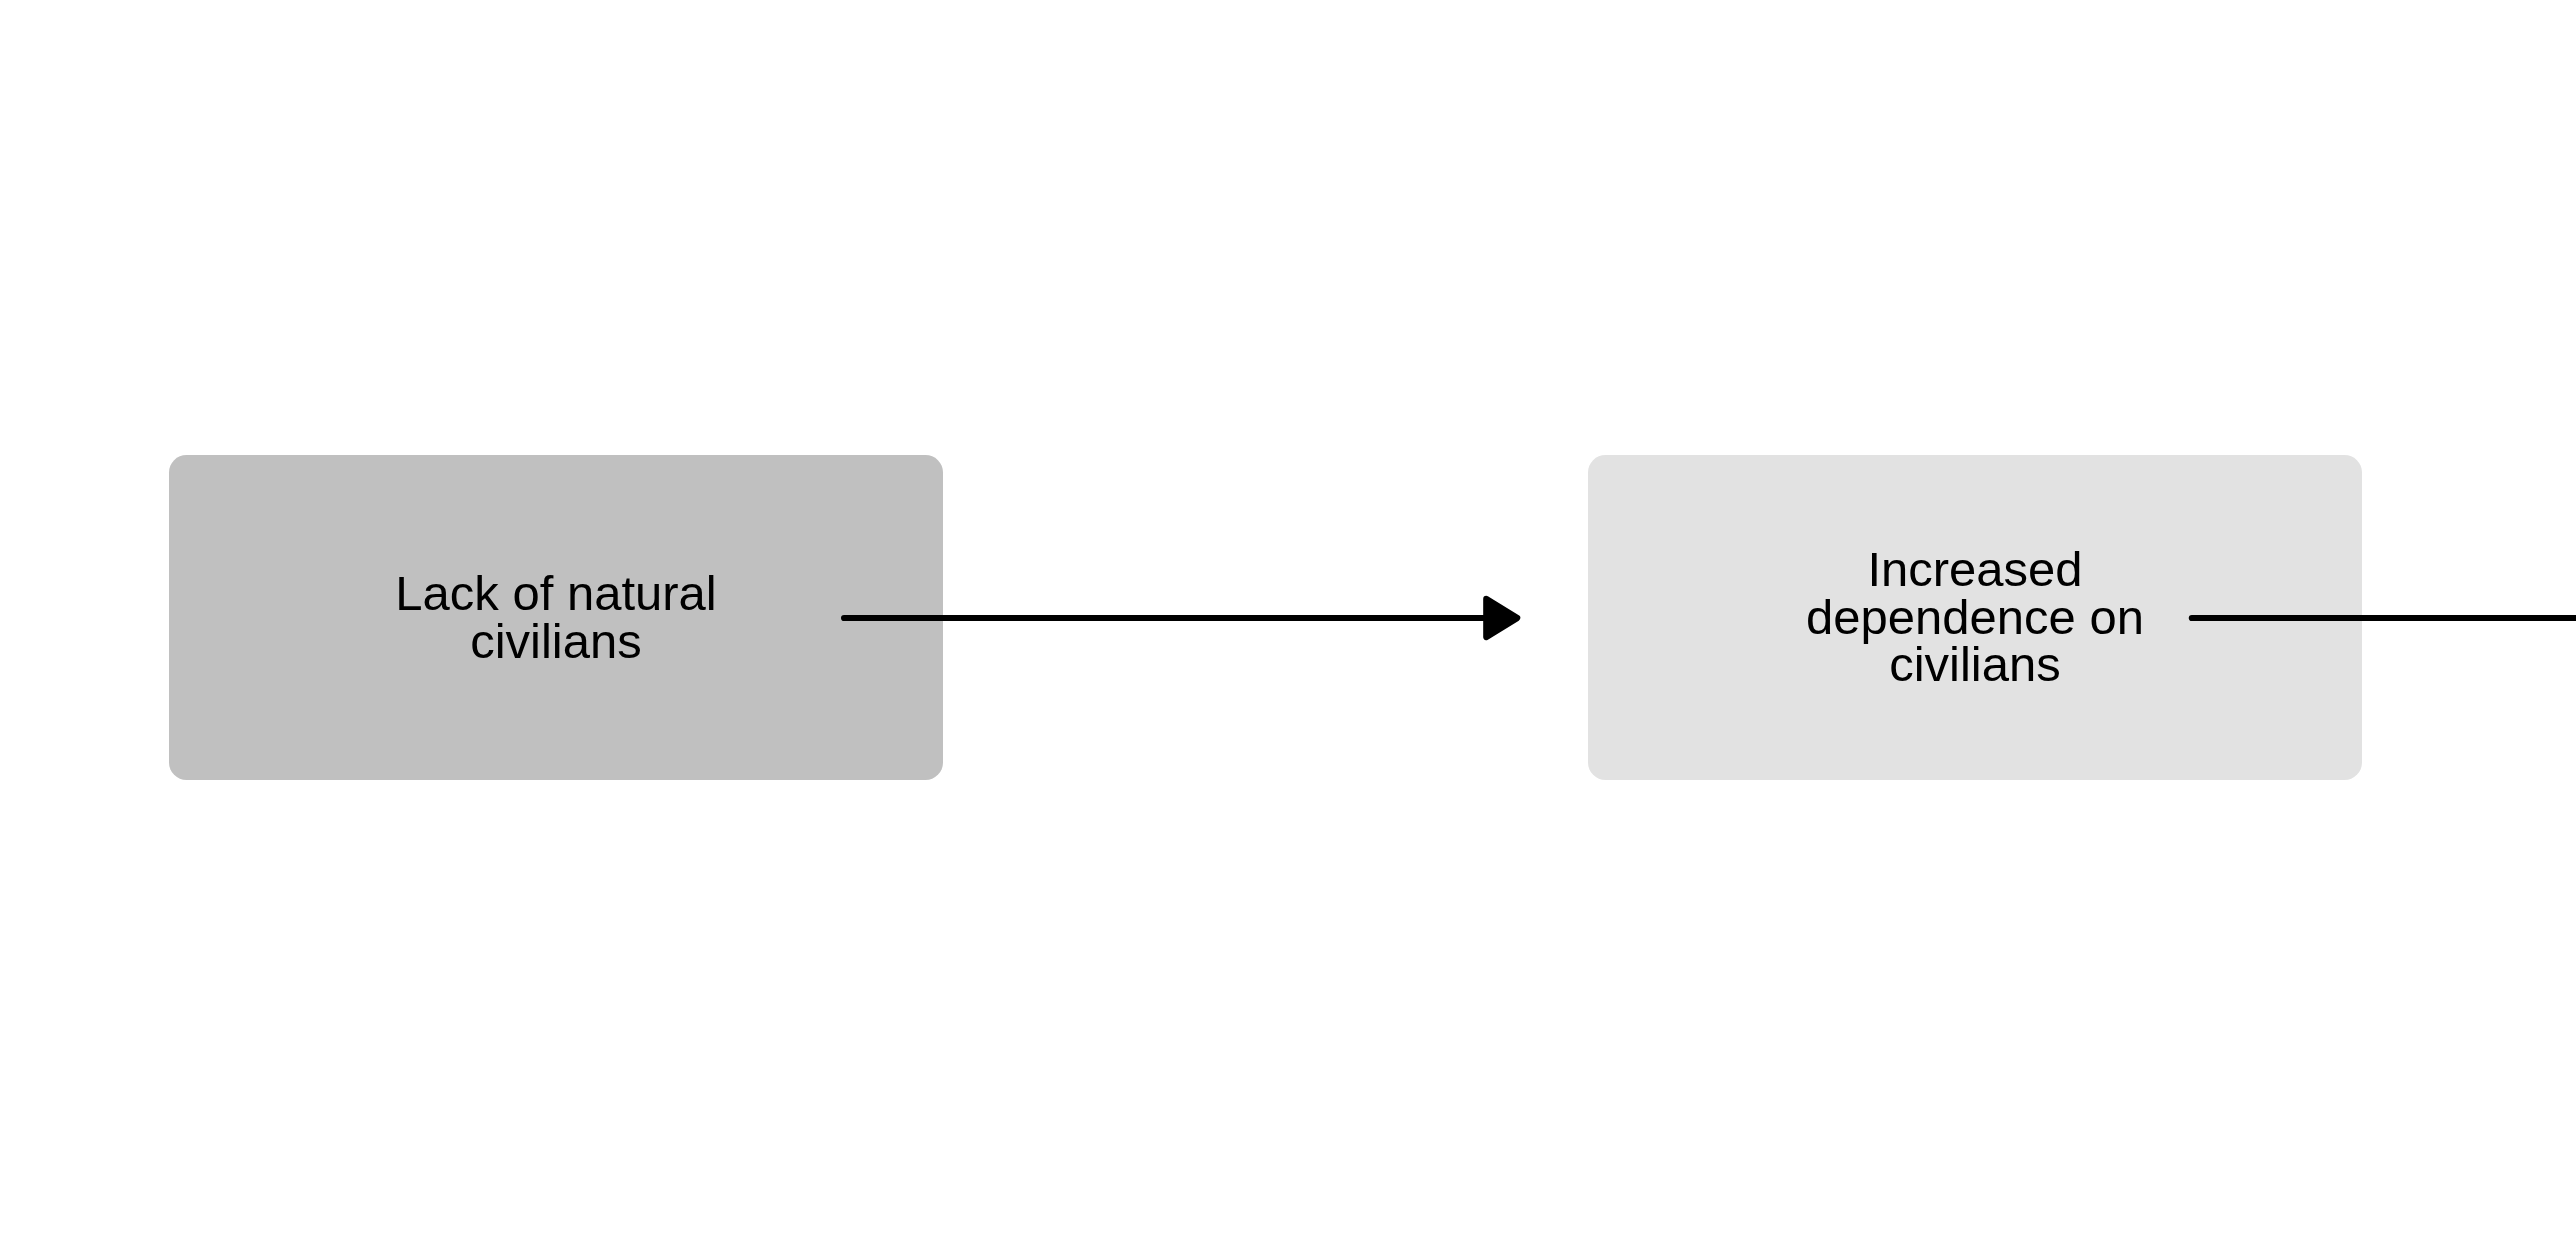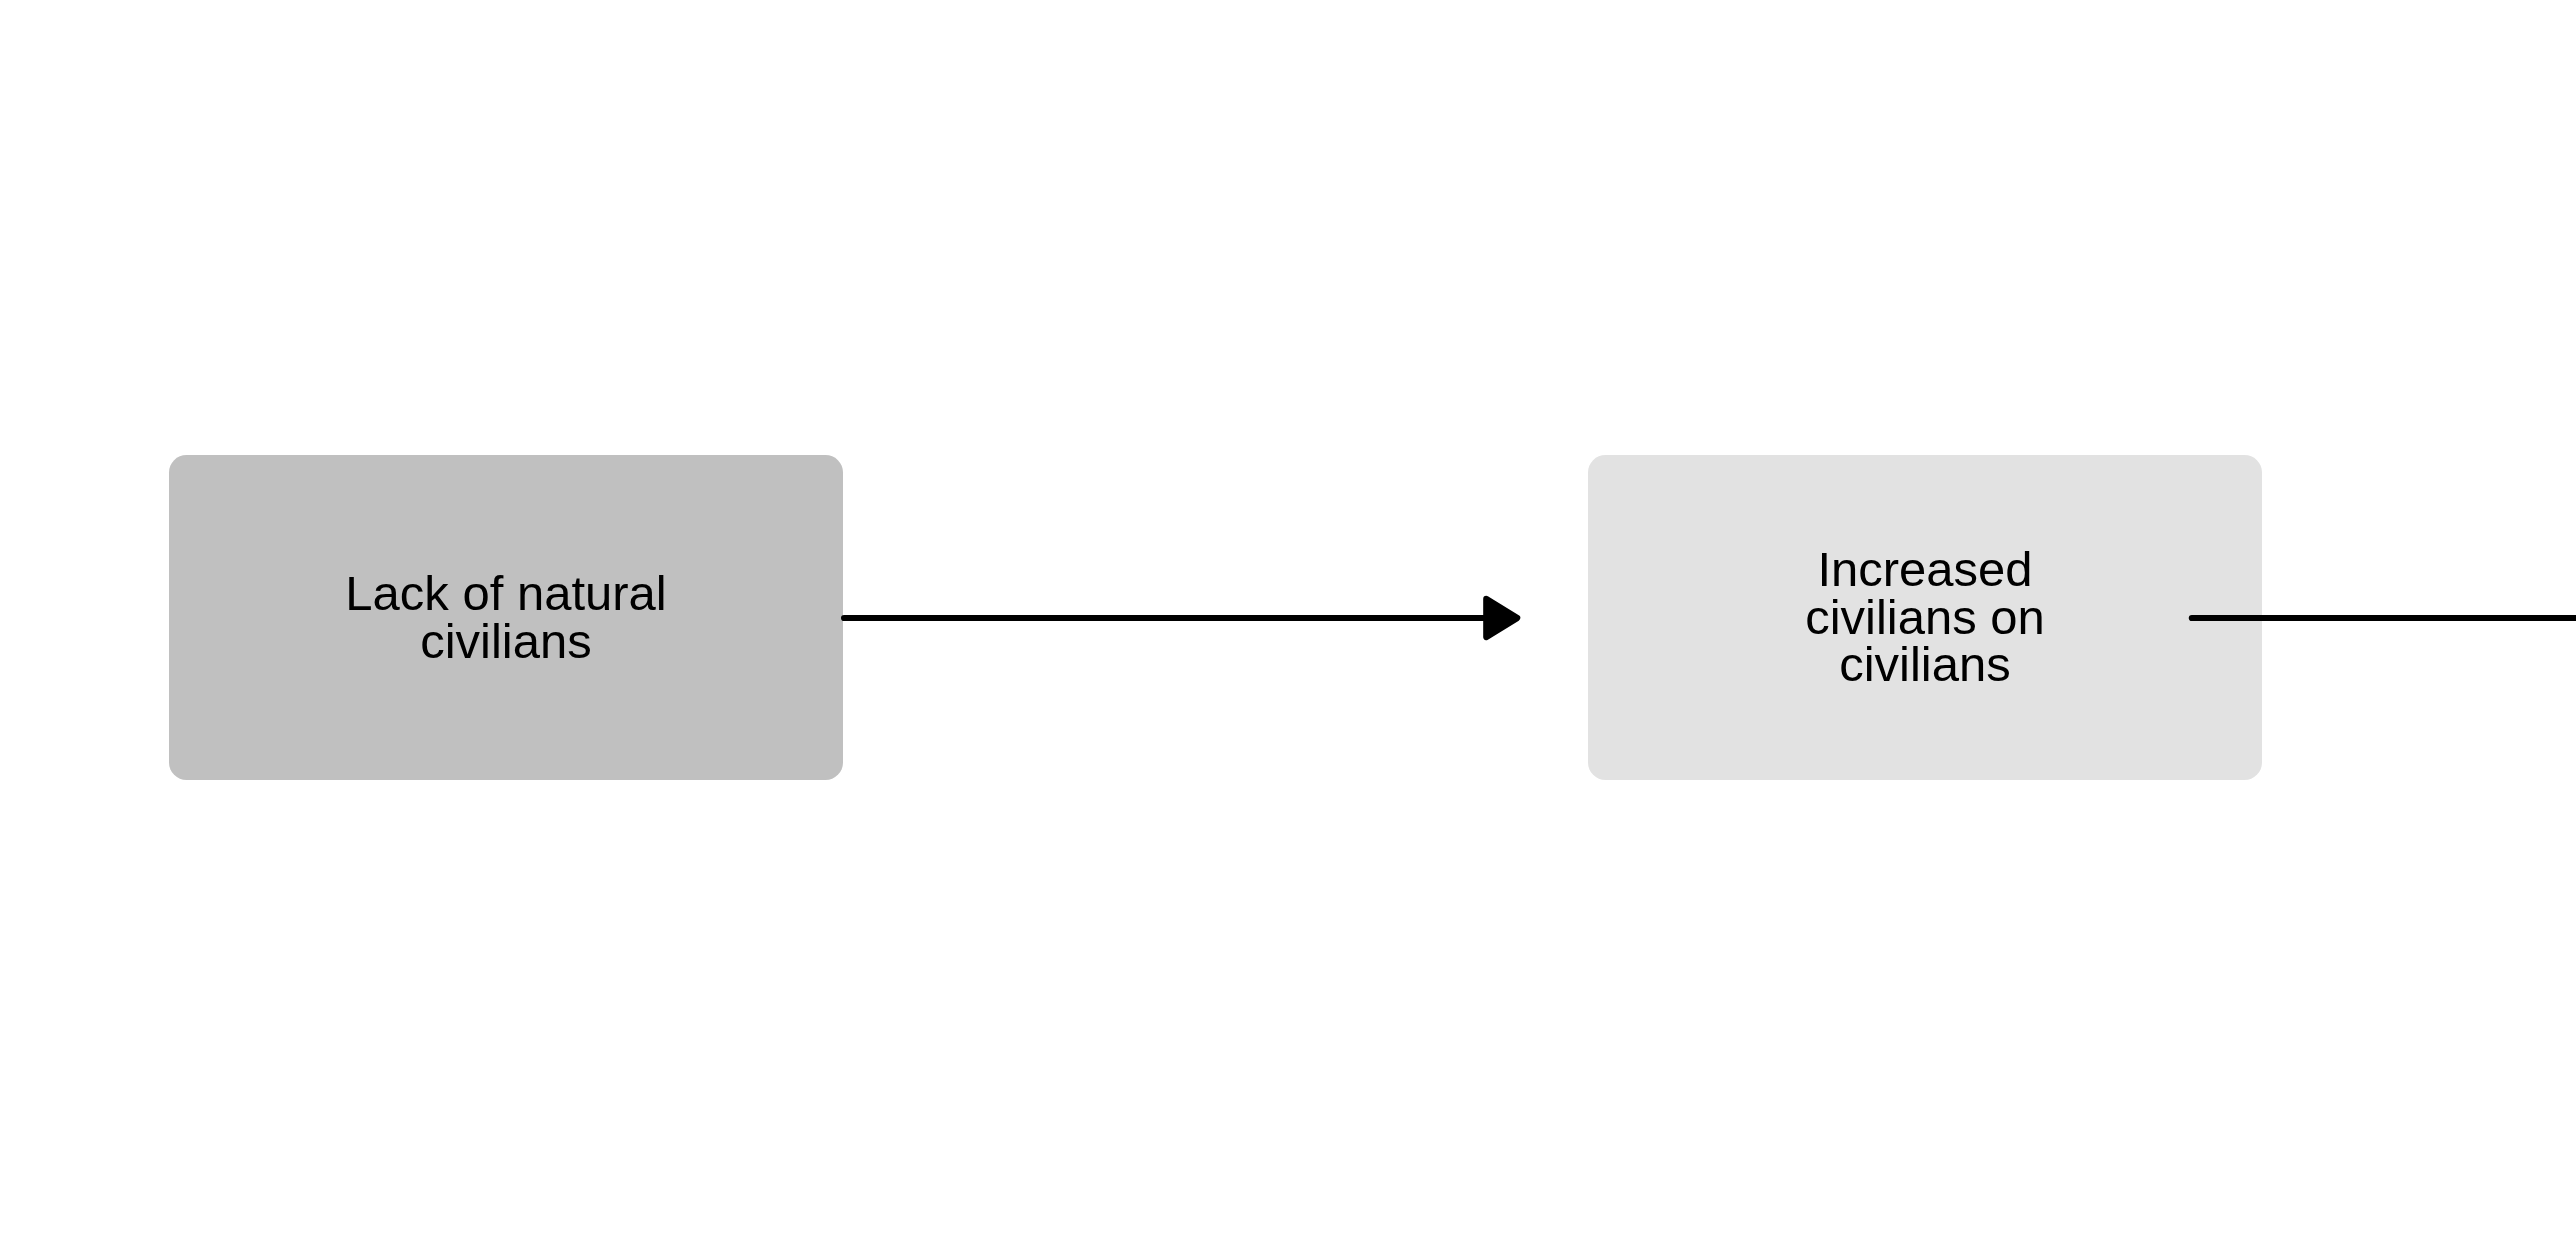--- a/index.html
+++ b/index.html
@@ -13,21 +13,21 @@
   }
   .canvas {
     position: relative;
     width: 3709px;
     height: 1236px;
     background: #ffffff;
   }
   .node {
     position: absolute;
     top: 455px;
-    width: 674px;
+    width: 774px;
     height: 325px;
     border-radius: 17.5px;
     display: flex;
     align-items: center;
     justify-content: center;
     text-align: center;
   }
   .node-dark  { background: #c0c0c0; }
   .node-light { background: #e2e2e2; }
   .node-1 { left: 169px;  }
@@ -57,21 +57,21 @@
   <div class="node node-1 node-dark">
     <div class="label">
       <span>Lack of natural</span>
       <span>civilians</span>
     </div>
   </div>
 
   <div class="node node-2 node-light">
     <div class="label">
       <span>Increased</span>
-      <span>civilians on</span>
+      <span>dependence on</span>
       <span>civilians</span>
     </div>
   </div>
 
   <svg class="edges" viewBox="0 0 7200 2400" xmlns="http://www.w3.org/2000/svg">
     <g>
       <line x1="1638" y1="1200" x2="2895" y2="1200" stroke="#000000" stroke-width="12" stroke-linecap="round"></line>
       <path d="M 2885 1163 L 2945 1200 L 2885 1237 Z" fill="#000000" stroke="#000000" stroke-width="12" stroke-linejoin="round"></path>
     </g>
     <g>

